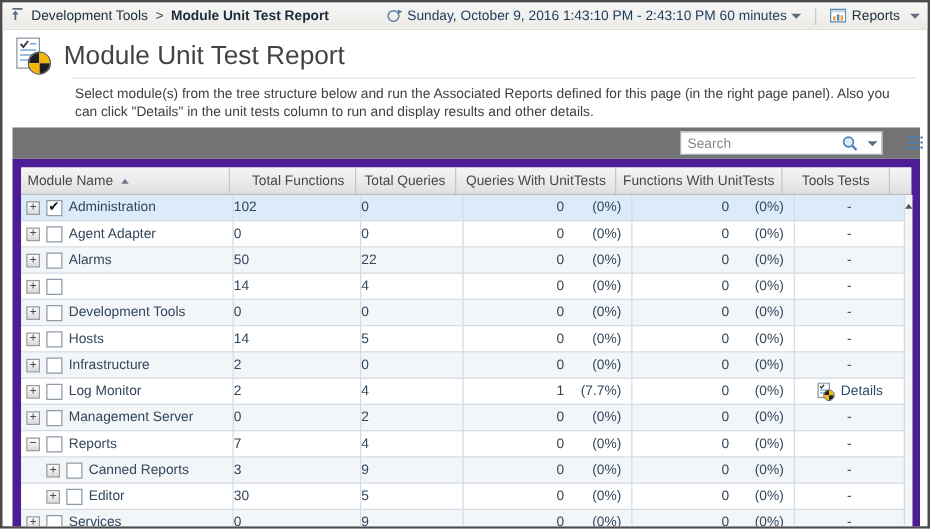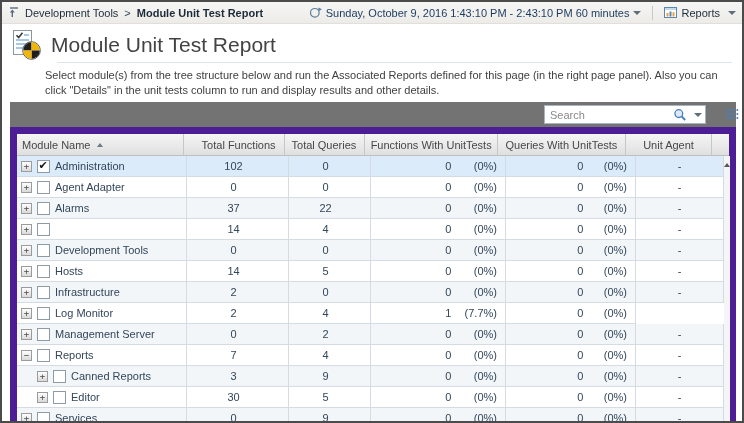--- a/index.html
+++ b/index.html
@@ -25,21 +25,21 @@
   .vsep { width:1px; height:14px; background:#c8c8c5; margin:0 6px; }
   .time-range { color:#1c3a5e; display:flex; align-items:center; cursor:pointer; }
   .reports-btn { display:flex; align-items:center; gap:4px; color:#1c2b3a; cursor:pointer; }
   
   .title-row { display:flex; align-items:center; gap:10px; padding:5px 0 2px 8px; height:38px; }
   .page-title { font-size:21px; color:#434343; }
   .title-rule { border-top:1px solid #dbe5ee; margin-left:55px; margin-right:10px; }
   
   .description {
     font-size:11px; color:#404040; line-height:15px;
-    padding:5px 14px 4px 43px; height:39px;
+    padding:5px 14px 4px 58px; height:39px;
   }
   
   .toolbar {
     height:25px; margin:0 6px 0 8px; background:#737373;
     display:flex; align-items:center; justify-content:flex-end; position:relative;
   }
   .search-box {
     width:162px; height:19px; background:#fff; border:1px solid #a9b4bf;
     display:flex; align-items:center; margin-right:30px; padding:0 3px 0 5px;
   }
@@ -85,21 +85,21 @@
     font-family:"DejaVu Sans Mono", monospace;
   }
   .checkbox {
     width:13px; height:13px; flex:0 0 13px; border:1px solid #8e9aa5; background:#fff;
     position:relative; cursor:pointer;
   }
   .checkbox.checked::before {
     content:"\2714"; position:absolute; left:0.5px; top:-1.5px;
     font-size:11px; color:#1b1b1b;
   }
-  .num-cell { justify-content:center; padding-right:8px; }
+  .num-cell { justify-content:flex-start; padding-right:8px; }
   .pct-cell { }
   .pct-cell .count { width:60%; text-align:right; }
   .pct-cell .pct { flex:1; text-align:right; padding-right:8px; }
   .ut-cell { justify-content:center; gap:5px; }
   .details-link { display:flex; align-items:center; gap:5px; cursor:pointer; color:#2d4a6e; }
   
   .scrollbar { width:17px; background:#f3f5f6; border-bottom:1px solid #d5dbe2; position:relative; }
   .scroll-up {
     height:17px; display:flex; align-items:center; justify-content:center; cursor:pointer;
   }
@@ -206,28 +206,28 @@
       <div class="hcell c0 h-left">
         <span>Module Name</span>
         <span class="sort-asc"></span>
       </div>
       <div class="hcell c1 h-right">
         <span>Total Functions</span>
       </div>
       <div class="hcell c2 h-right">
         <span>Total Queries</span>
       </div>
+      <div class="hcell c4 h-center">
+        <span>Queries With UnitTests</span>
+      </div>
       <div class="hcell c3 h-center">
         <span>Functions With UnitTests</span>
       </div>
-      <div class="hcell c4 h-center">
-        <span>Queries With UnitTests</span>
-      </div>
       <div class="hcell c5 h-center">
-        <span>Unit Agent</span>
+        <span>Tools Tests</span>
       </div>
       <div class="hcell csc"></div>
     </div>
     <div class="body-wrap">
       <div class="rows">
           <div class="trow selected">
     <div class="tcell c0 name-cell" style="padding-left: 4px;">
       <span class="expander">+</span>
       <span class="checkbox checked"></span>
       <span>Administration</span>
@@ -276,21 +276,21 @@
 
     </div>
   </div>
           <div class="trow alt">
     <div class="tcell c0 name-cell" style="padding-left: 4px;">
       <span class="expander">+</span>
       <span class="checkbox"></span>
       <span>Alarms</span>
     </div>
     <div class="tcell c1 num-cell">
-      <span>37</span>
+      <span>50</span>
     </div>
     <div class="tcell c2 num-cell">
       <span>22</span>
     </div>
     <div class="tcell c3 pct-cell">
       <span class="count">0</span>
       <span class="pct">(0%)</span>
     </div>
     <div class="tcell c4 pct-cell">
       <span class="count">0</span>
@@ -412,20 +412,39 @@
     <div class="tcell c2 num-cell">
       <span>4</span>
     </div>
     <div class="tcell c3 pct-cell">
       <span class="count">1</span>
       <span class="pct">(7.7%)</span>
     </div>
     <div class="tcell c4 pct-cell">
       <span class="count">0</span>
       <span class="pct">(0%)</span>
+    </div>
+    <div class="tcell c5 ut-cell">
+
+      <span class="details-link">
+        <span style="display:flex;">
+          <svg width="15" height="15" viewBox="0 0 15 15">
+            <rect x="1.5" y="0.5" width="9" height="11.5" fill="#fff" stroke="#8a97a3"></rect>
+            <path d="M3 3 l1.2 1.3 L6.2 1.8" stroke="#3a3a3a" stroke-width="1.1" fill="none"></path>
+            <line x1="3" y1="6" x2="9" y2="6" stroke="#7aa7d6" stroke-width="1"></line>
+            <line x1="3" y1="8.3" x2="9" y2="8.3" stroke="#7aa7d6" stroke-width="1"></line>
+            <circle cx="10.2" cy="10.2" r="4.2" fill="#fff" stroke="#55585c" stroke-width="0.8"></circle>
+            <path d="M10.2 10.2 L10.2 6.4 A3.8 3.8 0 0 0 6.4 10.2 Z" fill="#1f1f1f"></path>
+            <path d="M10.2 10.2 L10.2 6.4 A3.8 3.8 0 0 1 14 10.2 Z" fill="#f2b705"></path>
+            <path d="M10.2 10.2 L14 10.2 A3.8 3.8 0 0 1 10.2 14 Z" fill="#1f1f1f"></path>
+            <path d="M10.2 10.2 L10.2 14 A3.8 3.8 0 0 1 6.4 10.2 Z" fill="#f2b705"></path>
+          </svg>
+        </span>
+        <span>Details</span>
+      </span>
     </div>
   </div>
           <div class="trow alt">
     <div class="tcell c0 name-cell" style="padding-left: 4px;">
       <span class="expander">+</span>
       <span class="checkbox"></span>
       <span>Management Server</span>
     </div>
     <div class="tcell c1 num-cell">
       <span>0</span>

